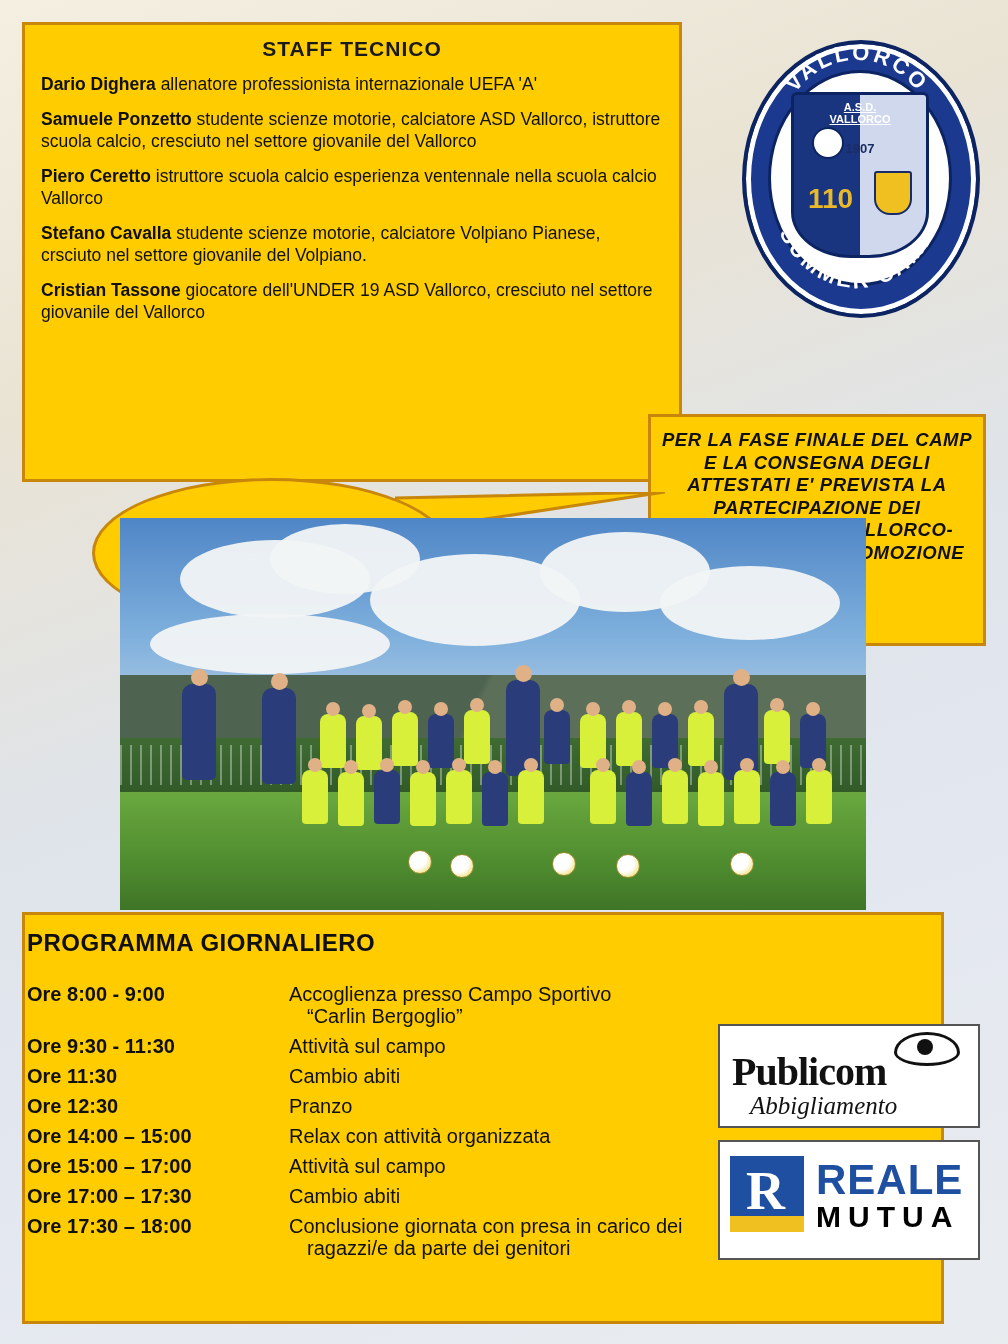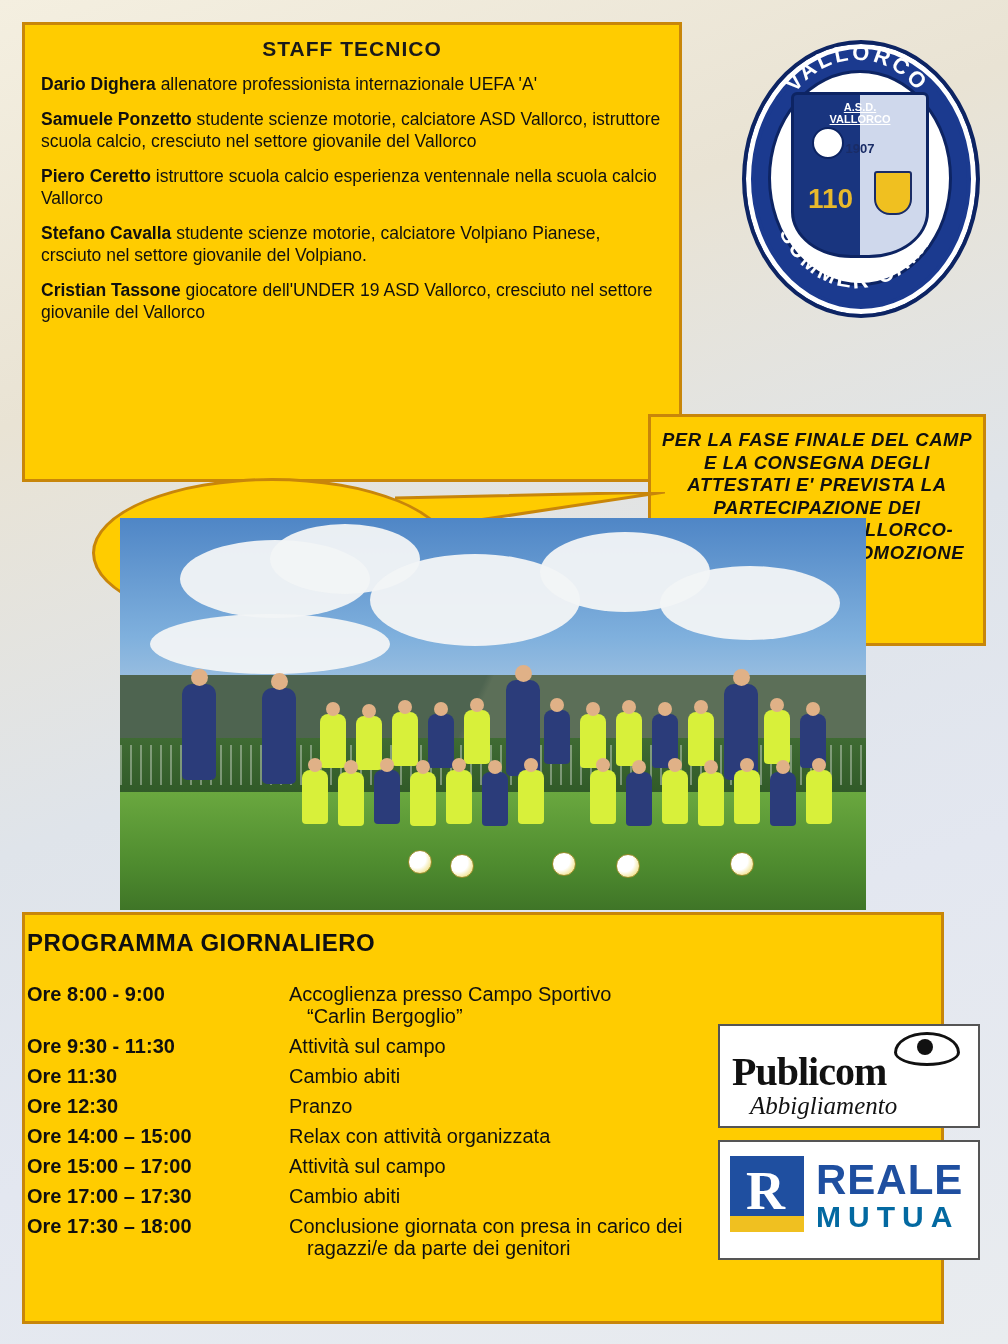--- a/index.html
+++ b/index.html
@@ -403,21 +403,21 @@
     font-weight: bold;
     color: #1f4fa0;
     letter-spacing: 1px;
   }
   #reale-sub {
     position: absolute;
     left: 96px;
     top: 58px;
     font-size: 30px;
     font-weight: bold;
-    color: #0369a1;
+    color: #000000;
     letter-spacing: 7px;
   }
 </style>
 </head>
 <body>
 
 <div id="staff-box">
   <div id="staff-title">STAFF TECNICO</div>
 
   <div class="staff-entry">

